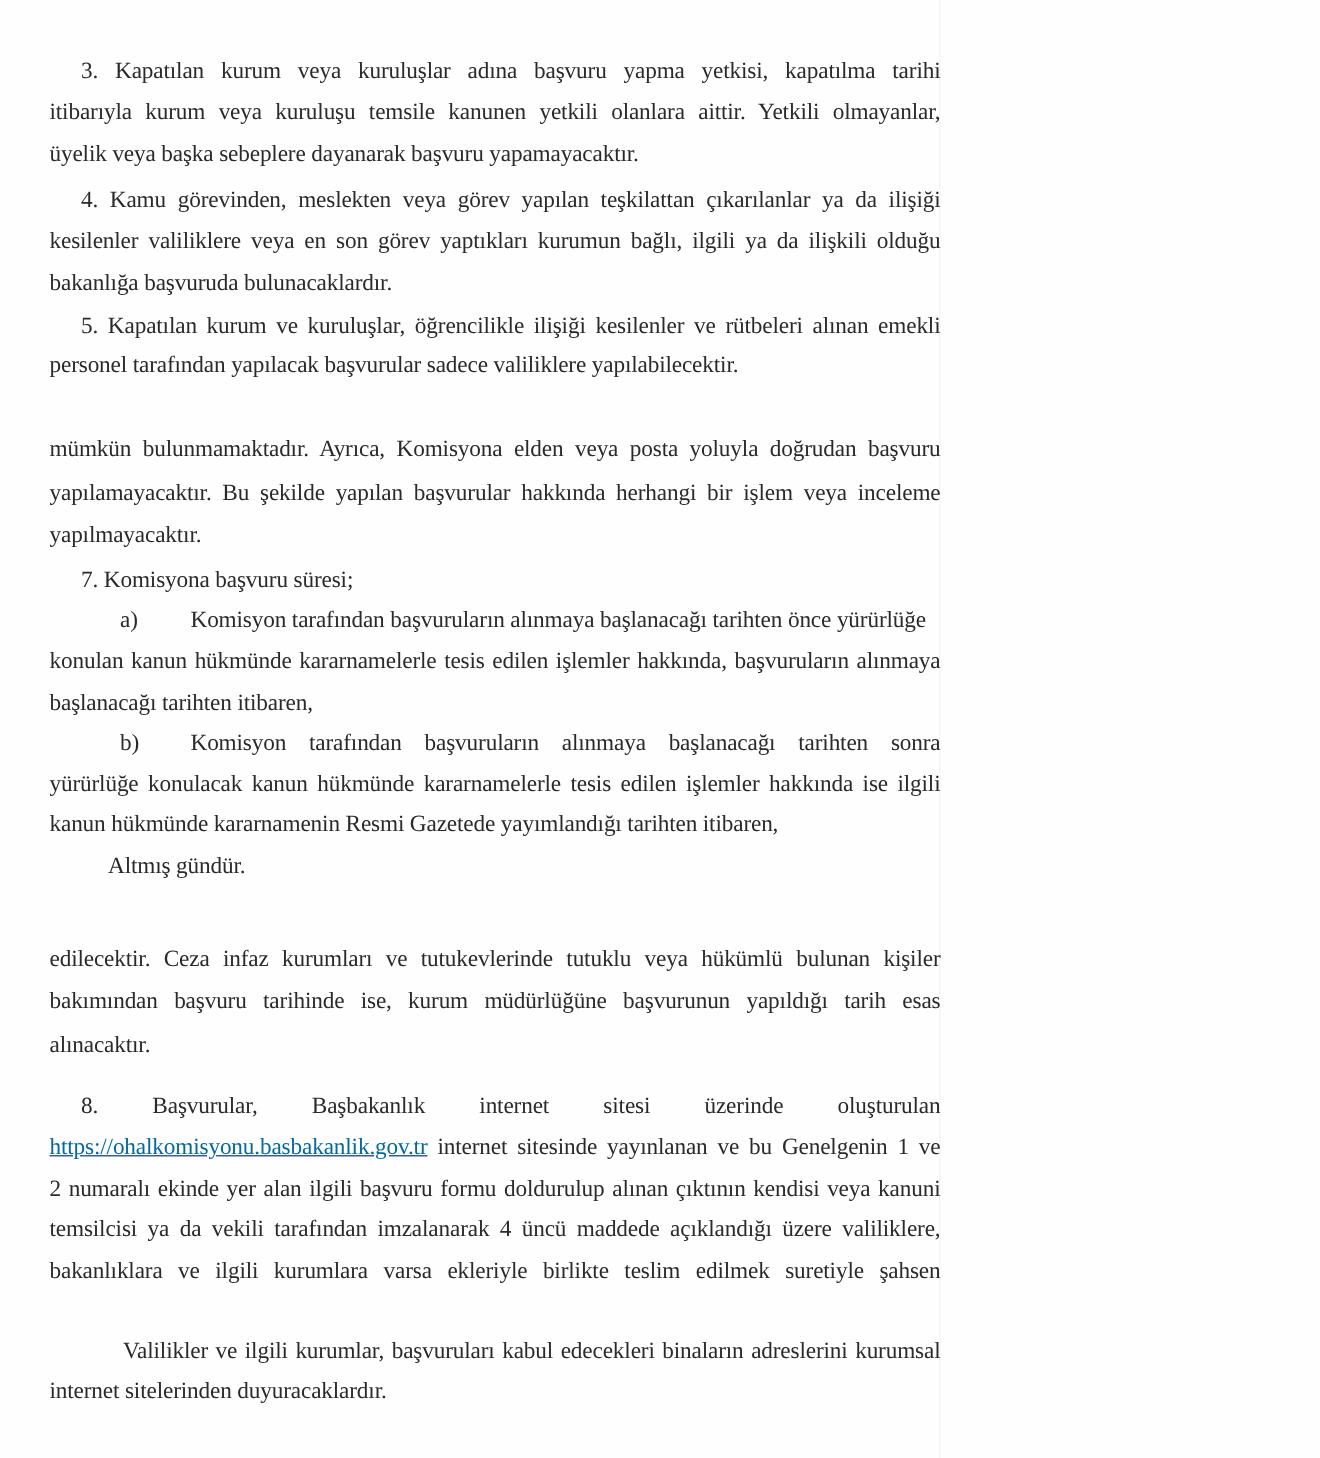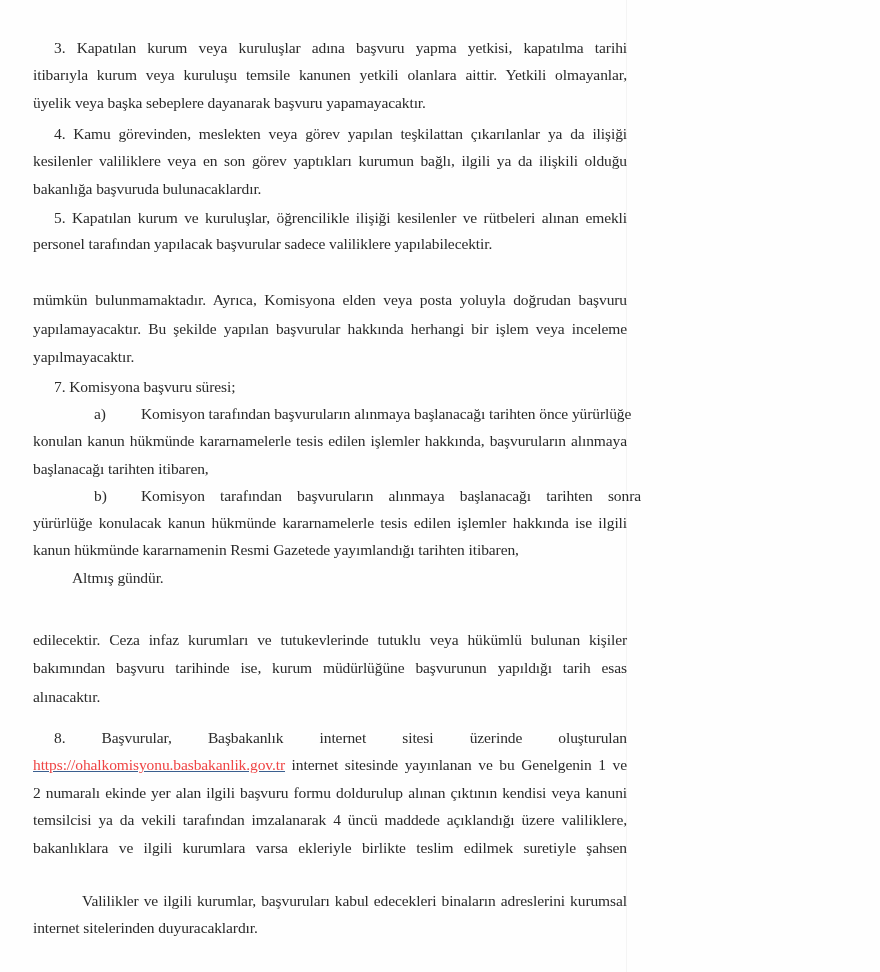--- a/index.html
+++ b/index.html
@@ -3,23 +3,23 @@
 <meta charset="utf-8">
 <style>
   html, body { margin:0; padding:0; background:#fff; }
   body { width:880px; height:972px; position:relative; overflow:hidden; font-family:"Liberation Serif","DejaVu Serif",serif; color:#2a2a2a; }
   .page { position:absolute; left:0; top:0; width:880px; height:972px; background:#fefefe; }
   .ln { position:absolute; left:33px; width:594px; font-size:15.5px; line-height:20px; white-space:nowrap; letter-spacing:-0.1px; }
   .j { text-align:justify; text-align-last:justify; white-space:normal; }
   .ind1 { left:54px; width:573px; }
   .ind2 { left:72px; width:547px; }
   .ind3 { left:82px; width:545px; }
-  .sub { left:94px; width:547px; }
+  .sub { left:80px; width:547px; }
   .sub .lbl { display:inline-block; width:47px; }
-  a.url { color:#ef4444; text-decoration:underline; text-decoration-color:#3b5f8f; }
+  a.url { color:#0369a1; text-decoration:underline; text-decoration-color:#3b5f8f; }
   .faint { position:absolute; left:626px; top:0; width:1px; height:972px; background:#f4f4f4; }
 </style>
 </head>
 <body>
 
 <div class="page">
   <div class="faint"></div>
 
   <div class="ln ind1 j" style="top:38px">3. Kapatılan kurum veya kuruluşlar adına başvuru yapma yetkisi, kapatılma tarihi</div>
   <div class="ln j" style="top:65px">itibarıyla kurum veya kuruluşu temsile kanunen yetkili olanlara aittir. Yetkili olmayanlar,</div>

